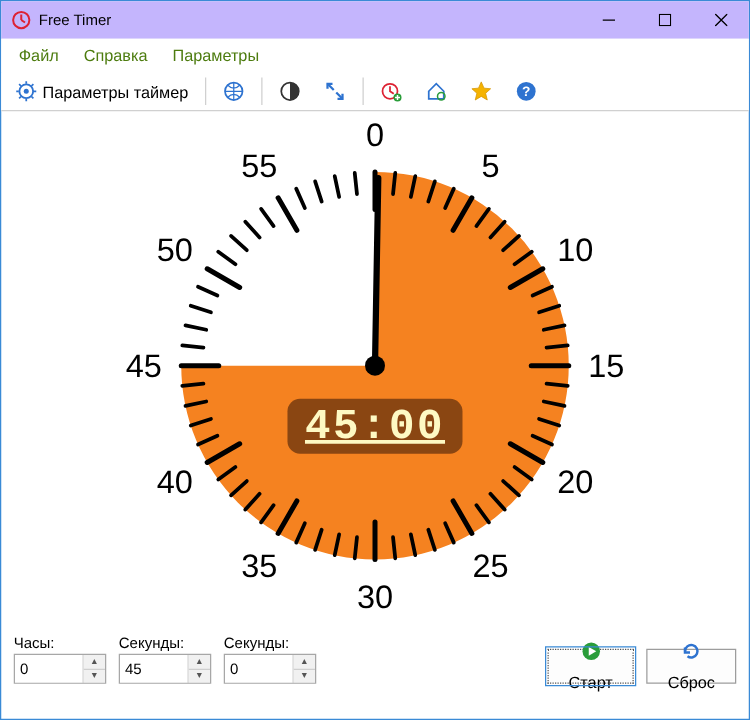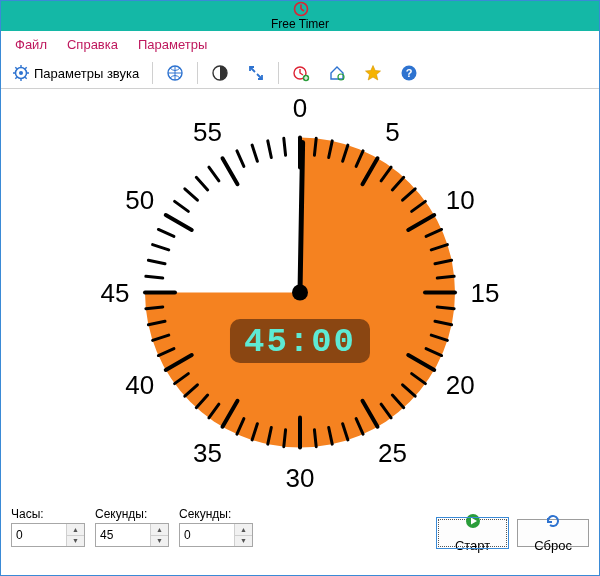--- a/index.html
+++ b/index.html
@@ -1,33 +1,33 @@
 <!DOCTYPE html>
 <html><head>
 <meta charset="utf-8">
 <style>
   * { box-sizing: border-box; margin: 0; padding: 0; }
   body { font-family: "Segoe UI", Tahoma, sans-serif; font-size: 12px; background: #fff; }
   .window { width: 600px; height: 576px; border: 1px solid #3a8ad6; display: flex; flex-direction: column; background: #fff; }
-  .titlebar { height: 30px; display: flex; align-items: center; background: #14b8a6; flex-direction: column; }
+  .titlebar { height: 30px; display: flex; align-items: center; background: #c4b5fd; }
   .titlebar .icon { width: 16px; height: 16px; margin: 0 6px 0 8px; }
   .titlebar .title { flex: 0 0 auto; font-size: 12px; color: #000; }
   .titlebar .spacer { flex: 1; }
   .titlebar .win-btn { width: 45px; height: 30px; display: flex; align-items: center; justify-content: center; color: #000; }
   .titlebar .win-btn svg { width: 10px; height: 10px; }
   .menubar { display: flex; gap: 4px; padding: 2px 6px; background: #fff; }
-  .menubar .menu-item { padding: 4px 8px; font-size: 13px; color: #be185d; }
+  .menubar .menu-item { padding: 4px 8px; font-size: 13px; color: #4d7c0f; }
   .toolbar { display: flex; align-items: center; gap: 4px; padding: 2px 4px; border-bottom: 1px solid #d0d0d0; background: #fff; }
   .toolbar .tb-btn { display: flex; align-items: center; gap: 4px; padding: 3px 6px; font-size: 13px; color: #000; border: 1px solid transparent; }
   .toolbar .sep { width: 1px; height: 22px; background: #d0d0d0; margin: 0 2px; }
   .toolbar .tb-icon { width: 18px; height: 18px; display: flex; align-items: center; justify-content: center; }
   .content { flex: 1; position: relative; overflow: hidden; }
   .dial-wrap { position: absolute; left: 50%; top: 50%; transform: translate(-50%, -50%); }
   .digital { position: absolute; left: 50%; top: 56%; transform: translateX(-50%); background: #8a4612; border-radius: 10px; padding: 4px 14px 2px; }
-  .digital-text { font-family: "Courier New", monospace; font-size: 34px; letter-spacing: 2px; color: #5eead4; font-weight: bold; }
+  .digital-text { font-family: "Courier New", monospace; font-size: 34px; letter-spacing: 2px; color: #fef9c3; font-weight: bold; text-decoration: underline; }
   .bottom { display: flex; align-items: flex-end; gap: 10px; padding: 8px 10px 28px; border-top: 0; }
   .field { display: flex; flex-direction: column; gap: 2px; }
   .field label { font-size: 12px; color: #000; }
   .spinner { display: flex; align-items: stretch; border: 1px solid #a7a7a7; height: 24px; width: 74px; background: #fff; }
   .spinner input { border: none; width: 54px; padding: 0 4px; font-size: 12px; outline: none; }
   .spinner .arrows { width: 18px; display: flex; flex-direction: column; border-left: 1px solid #cfcfcf; }
   .spinner .arrow { flex: 1; display: flex; align-items: center; justify-content: center; font-size: 7px; color: #555; background: #f1f1f1; }
   .spinner .arrow:first-child { border-bottom: 1px solid #cfcfcf; }
   .btn { display: flex; align-items: center; justify-content: center; gap: 6px; height: 28px; border: 1px solid #9d9d9d; background: #fdfdfd; padding: 0 16px; font-size: 13px; flex-direction: column; }
   .btn.start { border: 1px dotted #555; outline: 1px solid #3a8ad6; outline-offset: 1px; }
@@ -82,21 +82,21 @@
               <path d="M9 15 V17"></path>
               <path d="M1 9 H3"></path>
               <path d="M15 9 H17"></path>
               <path d="M3.3 3.3 L4.8 4.8"></path>
               <path d="M13.2 13.2 L14.7 14.7"></path>
               <path d="M3.3 14.7 L4.8 13.2"></path>
               <path d="M13.2 4.8 L14.7 3.3"></path>
             </g>
           </svg>
       </span>
-      <span>Параметры звука</span>
+      <span>Параметры таймер</span>
     </div>
     <div class="sep"></div>
     <div class="tb-btn">
       <span class="tb-icon">
         <svg viewBox="0 0 18 18">
             <circle cx="9" cy="9" r="7" fill="none" stroke="#2e73d0" stroke-width="1.4"></circle>
             <path d="M2 9 H16 M9 2 V16 M4 4 Q9 9 14 4 M4 14 Q9 9 14 14" stroke="#2e73d0" stroke-width="1" fill="none"></path>
           </svg>
       </span>
     </div>

